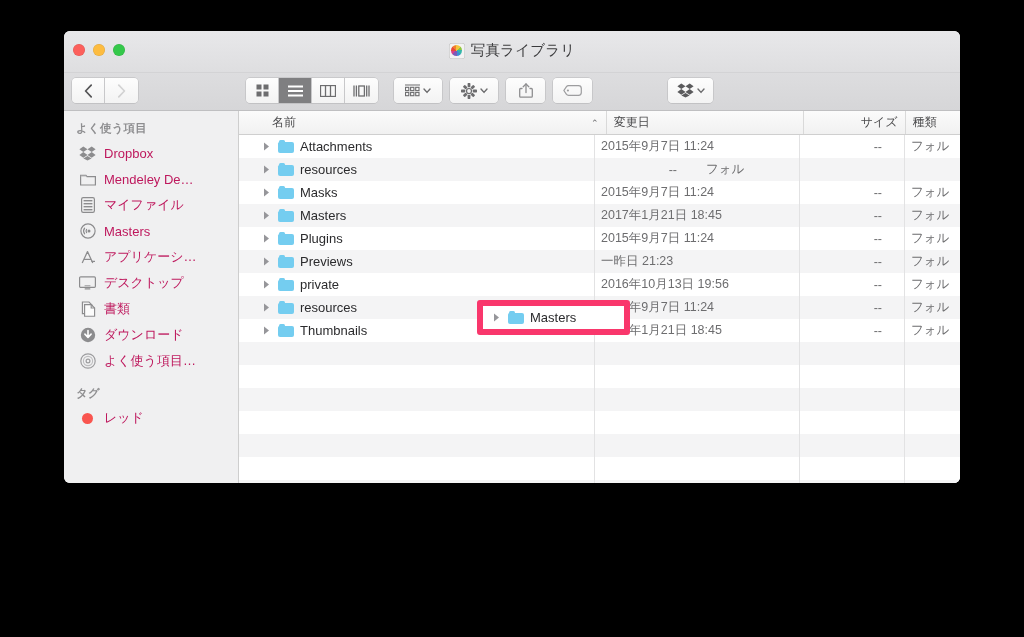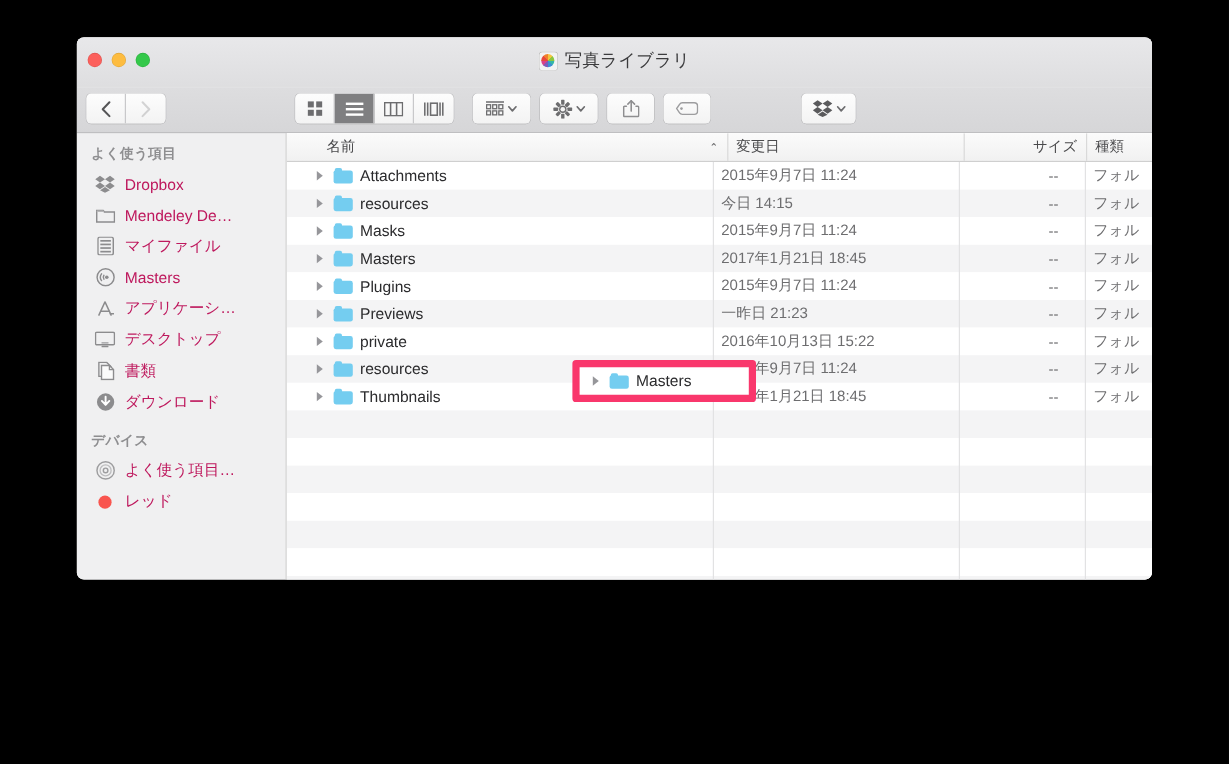--- a/index.html
+++ b/index.html
@@ -567,33 +567,33 @@
         <div class="sb-item">
           <span class="sb-icon">
             <svg width="16" height="16" viewBox="0 0 16 16" aria-hidden="true">
               <circle cx="8" cy="8" r="7.2" fill="#8c8c8e"></circle>
               <path d="M8 3.6 V10 M4.9 7.1 L8 10.4 L11.1 7.1" fill="none" stroke="#ffffff" stroke-width="1.6" stroke-linecap="round" stroke-linejoin="round"></path>
             </svg>
           </span>
           <span class="sb-label">ダウンロード</span>
         </div>
 
-        <div class="sb-section-title" style="padding-top:12px">デバイス</div>
 
         <div class="sb-item">
           <span class="sb-icon">
             <svg width="16" height="16" viewBox="0 0 16 16" aria-hidden="true">
               <circle cx="8" cy="8" r="7.2" fill="none" stroke="#9d9d9f" stroke-width="1.2"></circle>
               <circle cx="8" cy="8" r="4.6" fill="none" stroke="#bdbdbf" stroke-width="1.1"></circle>
               <circle cx="8" cy="8" r="1.9" fill="none" stroke="#9d9d9f" stroke-width="1.2"></circle>
             </svg>
           </span>
           <span class="sb-label">よく使う項目…</span>
         </div>
 
+        <div class="sb-section-title" style="padding-top:12px">タグ</div>
 
         <div class="sb-item">
           <span class="sb-icon">
             <span class="tag-dot" style="background:#f9554f"></span>
           </span>
           <span class="sb-label">レッド</span>
         </div>
 
       </div>
 
@@ -637,21 +637,20 @@
                   <svg width="7" height="9" viewBox="0 0 7 9" aria-hidden="true">
                     <path d="M1 0.6 L6 4.5 L1 8.4 Z" fill="#96969a"></path>
                   </svg>
                 </span>
                 <span class="folder-ico">
                   <span class="tab"></span>
                   <span class="back"></span>
                 </span>
                 <span class="fname">resources</span>
               </div>
-              <div class="cell date">今日 14:15</div>
               <div class="cell size">--</div>
               <div class="cell kind">フォル</div>
             </div>
             <div class="row odd">
               <div class="cell name">
                 <span class="disclosure">
                   <svg width="7" height="9" viewBox="0 0 7 9" aria-hidden="true">
                     <path d="M1 0.6 L6 4.5 L1 8.4 Z" fill="#96969a"></path>
                   </svg>
                 </span>
@@ -722,21 +721,21 @@
                   <svg width="7" height="9" viewBox="0 0 7 9" aria-hidden="true">
                     <path d="M1 0.6 L6 4.5 L1 8.4 Z" fill="#96969a"></path>
                   </svg>
                 </span>
                 <span class="folder-ico">
                   <span class="tab"></span>
                   <span class="back"></span>
                 </span>
                 <span class="fname">private</span>
               </div>
-              <div class="cell date">2016年10月13日 15:22</div>
+              <div class="cell date">2016年10月13日 19:56</div>
               <div class="cell size">--</div>
               <div class="cell kind">フォル</div>
             </div>
             <div class="row even">
               <div class="cell name">
                 <span class="disclosure">
                   <svg width="7" height="9" viewBox="0 0 7 9" aria-hidden="true">
                     <path d="M1 0.6 L6 4.5 L1 8.4 Z" fill="#96969a"></path>
                   </svg>
                 </span>

